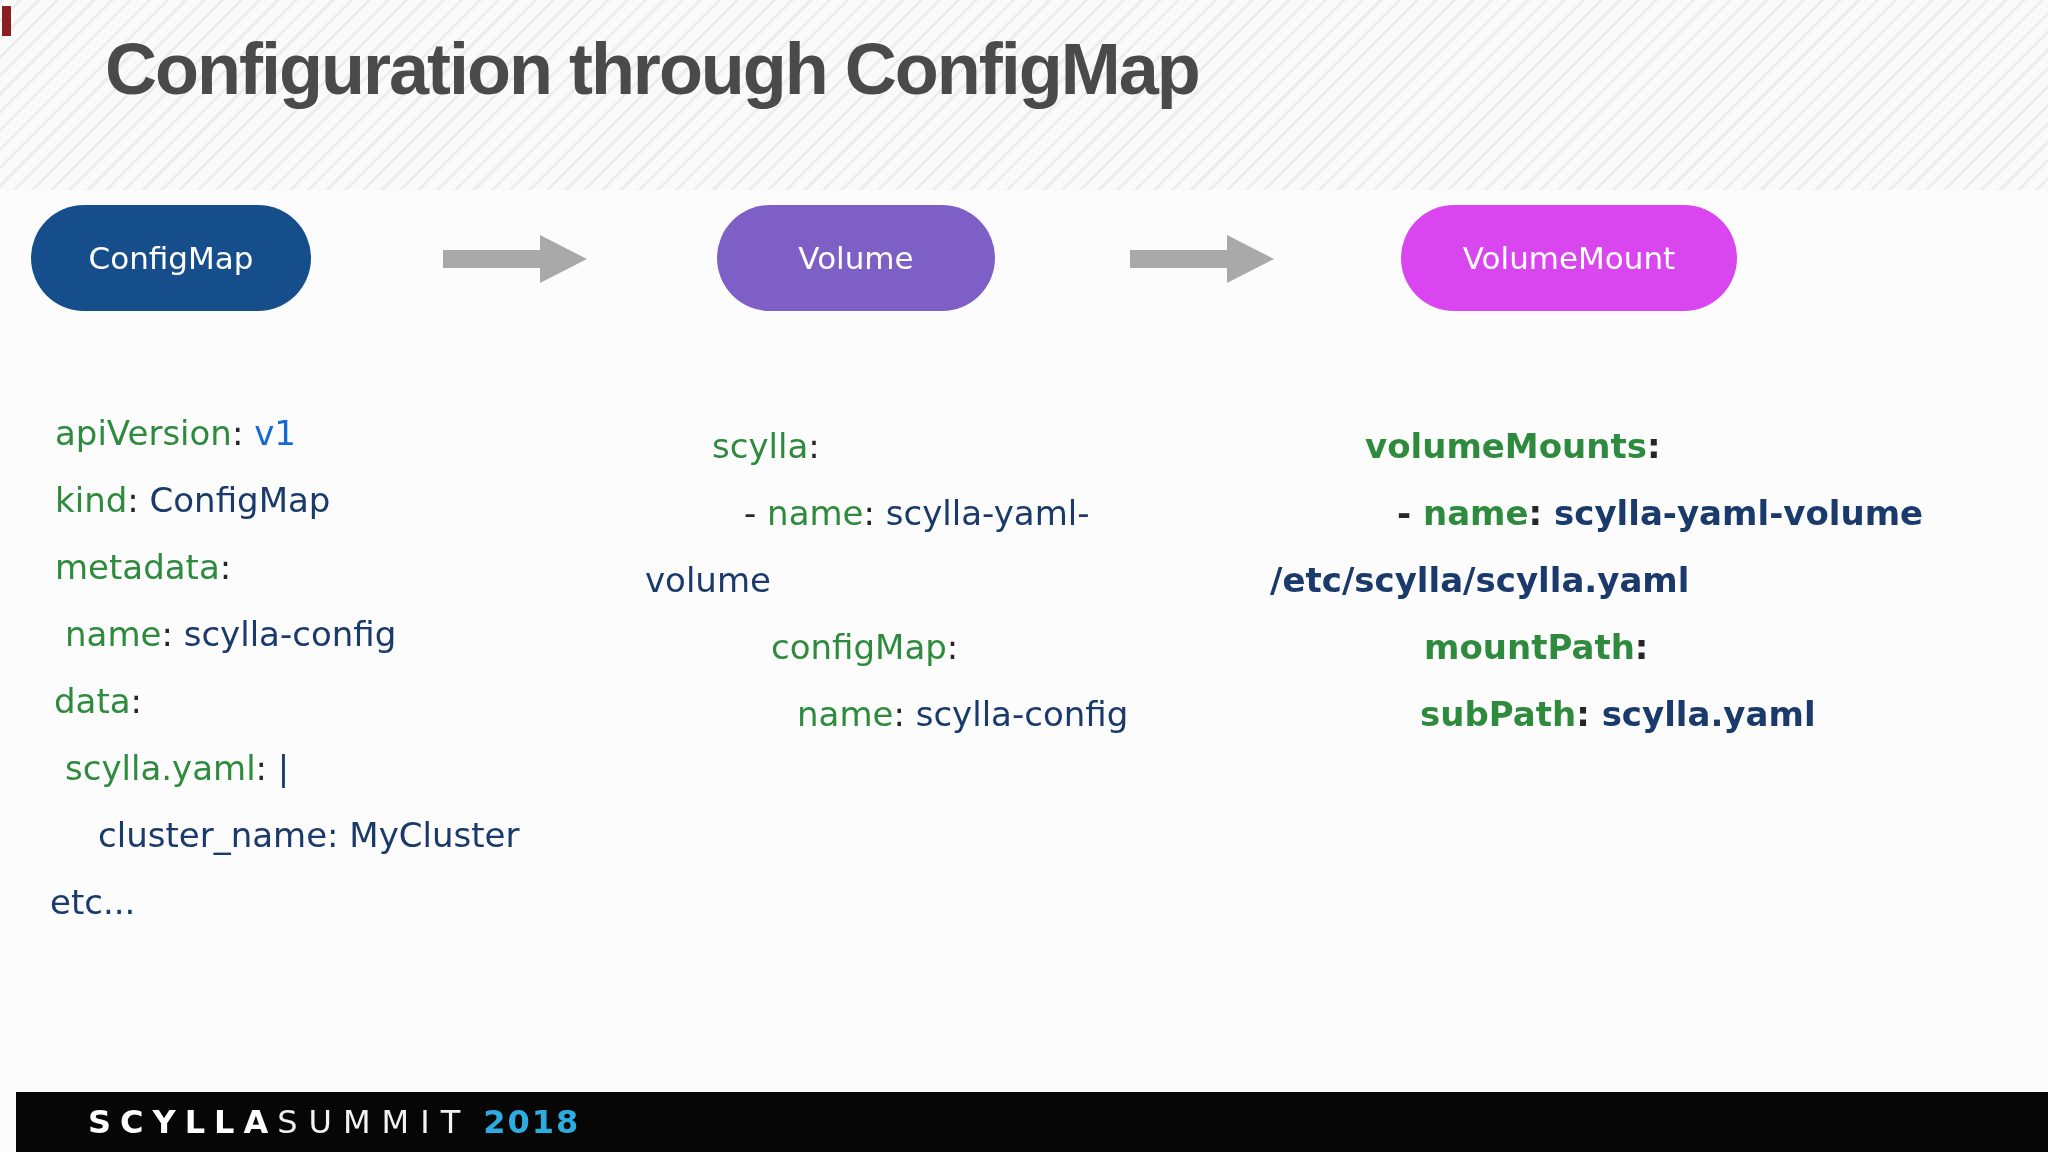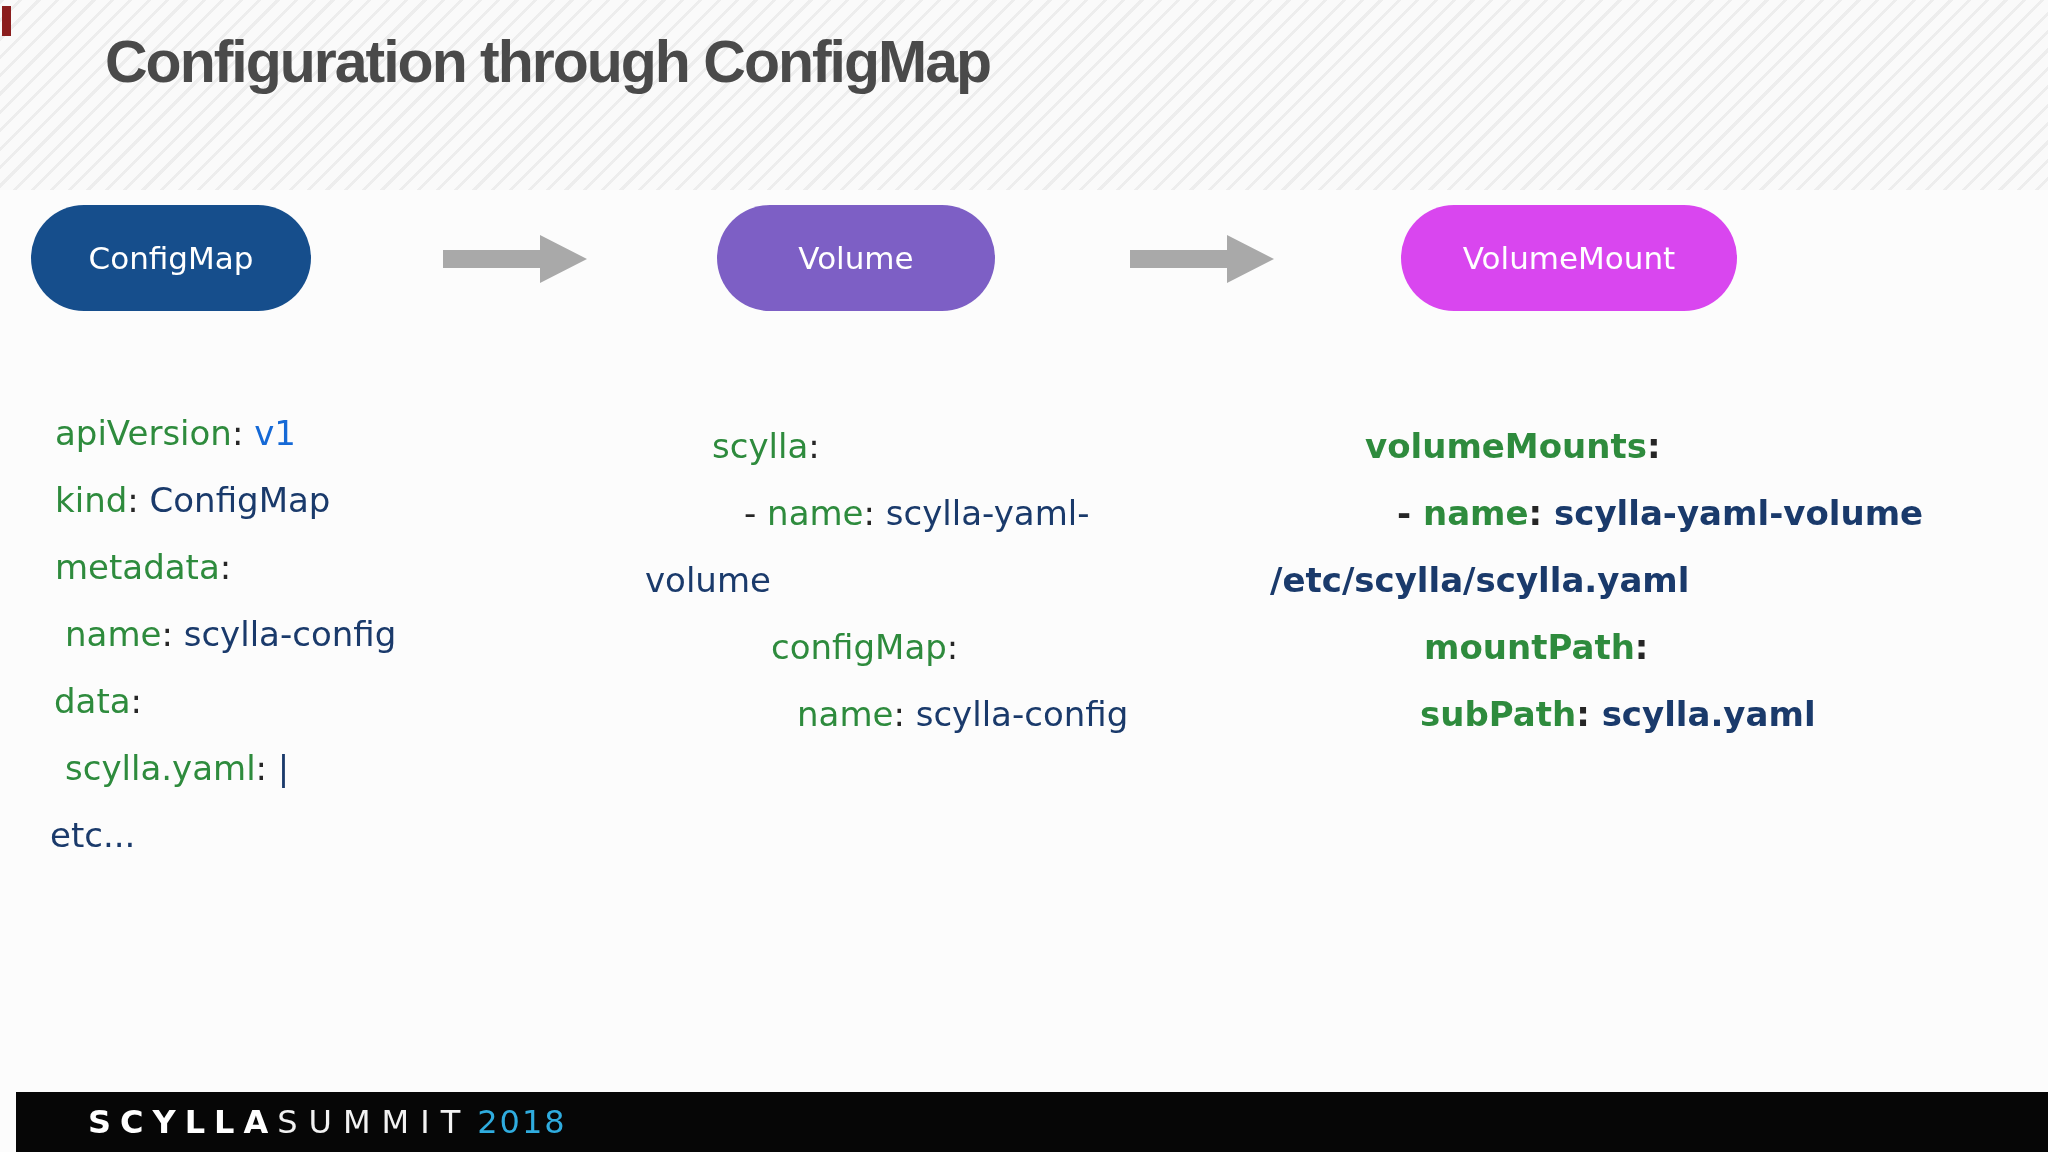--- a/index.html
+++ b/index.html
@@ -19,21 +19,21 @@
         rgba(0,0,0,0.0) 3px, rgba(0,0,0,0.0) 13px),
       #fafafa;
   }
   .corner-mark{
     position:absolute;left:2px;top:6px;width:9px;height:30px;
     background:#8b1e1e;
   }
   .page-title{
     position:absolute;left:105px;top:28px;width:1800px;
     font-family:"Liberation Sans", sans-serif;
-    font-size:59px;font-weight:600;letter-spacing:-2px;
+    font-size:72px;font-weight:600;letter-spacing:-2px;
     color:#4a4a4a;white-space:nowrap;
   }
   
   .pill{
     position:absolute;top:205px;height:106px;border-radius:53px;
     display:flex;align-items:center;justify-content:center;
     color:#ffffff;font-size:31px;font-family:"DejaVu Sans", sans-serif;
   }
   .pill-configmap{left:31px;width:280px;}
   .pill-volume{left:717px;width:278px;}
@@ -61,21 +61,21 @@
   .footer{
     position:absolute;left:16px;top:1092px;width:2048px;height:60px;
     background:#060606;display:flex;align-items:center;
   }
   .footer-logo{
     margin-left:72px;display:flex;align-items:baseline;
     font-family:"DejaVu Sans", sans-serif;font-size:32px;white-space:nowrap;
   }
   .brand-primary{color:#ffffff;font-weight:700;letter-spacing:9px;}
   .brand-secondary{color:#f2f2f2;font-weight:400;letter-spacing:11px;}
-  .brand-year{color:var(--year-color,#2facdf);font-weight:400;letter-spacing:2px;margin-left:6px;}
+  .brand-year{color:var(--year-color,#2facdf);font-weight:700;letter-spacing:2px;margin-left:12px;}
 </style>
 </head>
 <body>
 
 <div class="slide">
 
   <div class="header-band"></div>
   <div class="corner-mark"></div>
 
   <div class="page-title">Configuration through ConfigMap</div>
@@ -104,20 +104,21 @@
     <span>VolumeMount</span>
   </div>
 
   <div class="code-col code-col-0">
       <div class="code-line" style="padding-left: 5px;"><span class="seg-k">apiVersion</span><span class="seg-p">: </span><span class="seg-b">v1</span></div>
       <div class="code-line" style="padding-left: 5px;"><span class="seg-k">kind</span><span class="seg-p">: </span><span class="seg-v">ConfigMap</span></div>
       <div class="code-line" style="padding-left: 5px;"><span class="seg-k">metadata</span><span class="seg-p">:</span></div>
       <div class="code-line" style="padding-left: 15px;"><span class="seg-k">name</span><span class="seg-p">: </span><span class="seg-v">scylla-config</span></div>
       <div class="code-line" style="padding-left: 4px;"><span class="seg-k">data</span><span class="seg-p">:</span></div>
       <div class="code-line" style="padding-left: 15px;"><span class="seg-k">scylla.yaml</span><span class="seg-p">: </span><span class="seg-v">|</span></div>
+      <div class="code-line" style="padding-left: 48px;"><span class="seg-v">cluster_name: MyCluster</span></div>
       <div class="code-line" style="padding-left: 0px;"><span class="seg-v">etc...</span></div>
     </div>
 
   <div class="code-col code-col-1">
       <div class="code-line" style="padding-left: 67px;"><span class="seg-k">scylla</span><span class="seg-p">:</span></div>
       <div class="code-line" style="padding-left: 99px;"><span class="seg-p">- </span><span class="seg-k">name</span><span class="seg-p">: </span><span class="seg-v">scylla-yaml-</span></div>
       <div class="code-line" style="padding-left: 0px;"><span class="seg-v">volume</span></div>
       <div class="code-line" style="padding-left: 126px;"><span class="seg-k">configMap</span><span class="seg-p">:</span></div>
       <div class="code-line" style="padding-left: 152px;"><span class="seg-k">name</span><span class="seg-p">: </span><span class="seg-v">scylla-config</span></div>
     </div>

